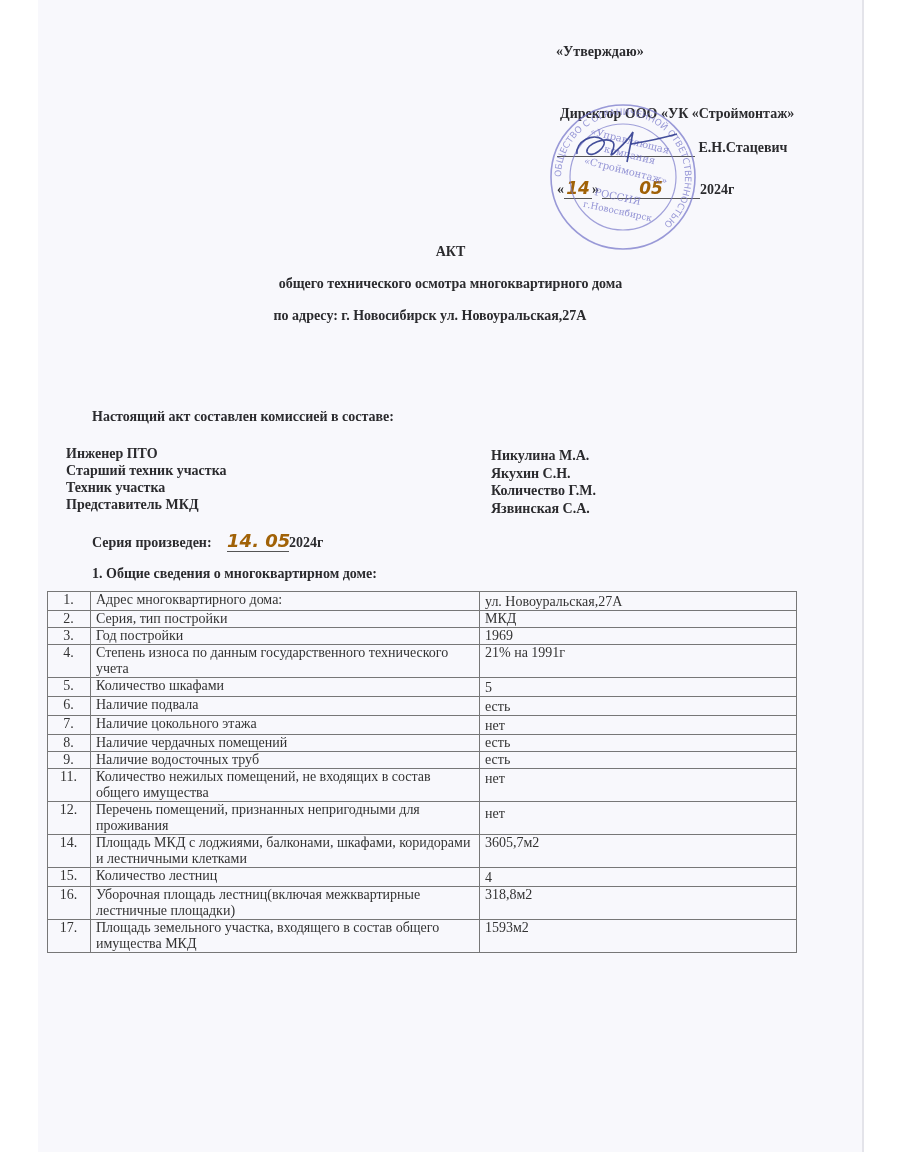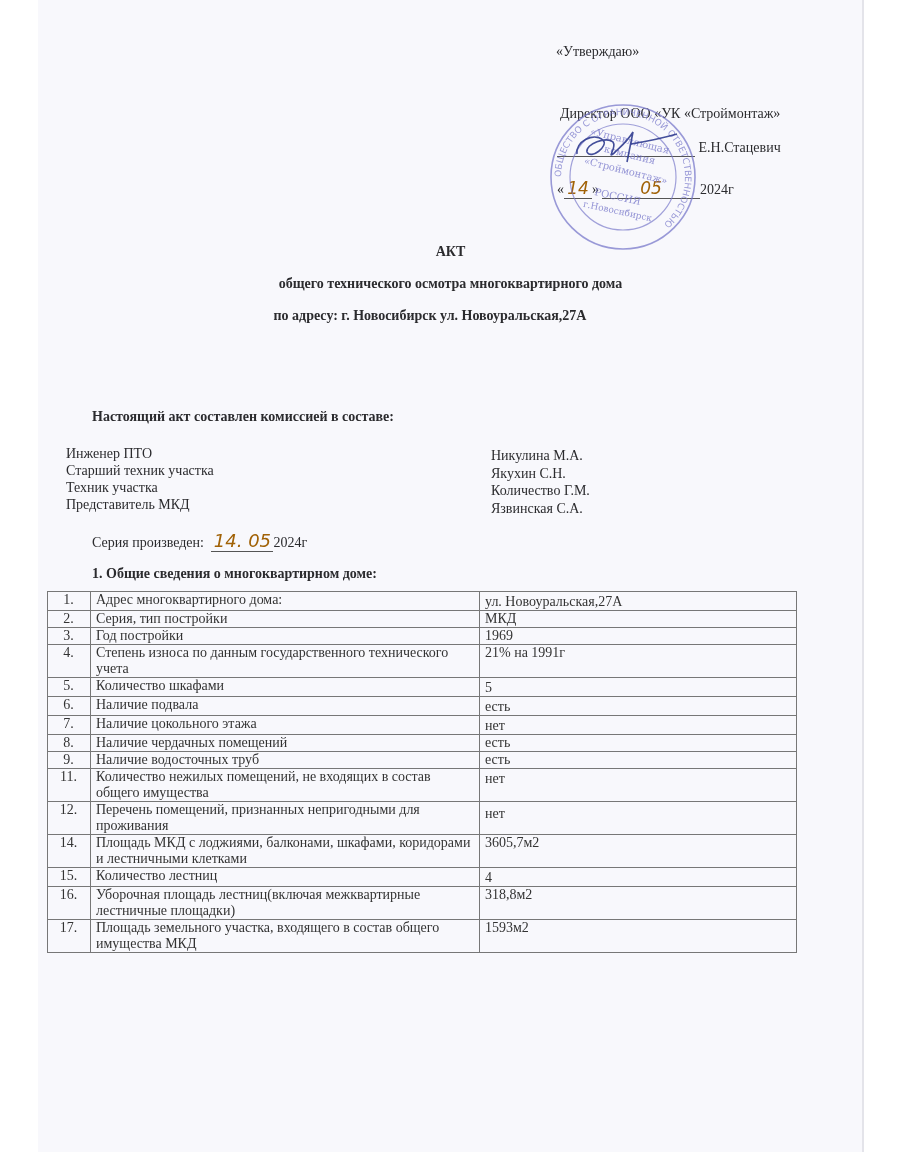--- a/index.html
+++ b/index.html
@@ -4,21 +4,21 @@
   <style>
     html, body { margin: 0; padding: 0; }
     body {
       width: 901px; height: 1166px; background: #ffffff; position: relative; overflow: hidden;
       font-family: "Liberation Serif", "DejaVu Serif", serif; color: #2b2b2e;
     }
     .sheet {
       position: absolute; left: 38px; top: 0; width: 824px; height: 1152px;
       background: #f8f8fc; border-right: 2px solid #e4e4ea;
     }
-    .abs { position: absolute; white-space: nowrap; }
+    .abs { position: absolute; white-space: nowrap; font-weight: bold; }
     .t14 { font-size: 14px; }
     .bold { font-weight: bold; }
     .center { text-align: center; }
     .blank { display: inline-block; border-bottom: 1px solid #555; vertical-align: baseline; }
     .hand { font-family: "DejaVu Sans", sans-serif; font-style: italic; color: #a16207; font-size: 17px; }
     table.info {
       position: absolute; left: 47px; top: 591px; width: 750px; border-collapse: collapse;
       font-size: 14px; color: #333;
     }
     table.info td { border: 1px solid #777; padding: 0 5px; vertical-align: top; line-height: 16px; }
@@ -75,21 +75,21 @@
 </div>
 <div class="abs t14" style="left:491px; top:447px; line-height:17.5px;">
   <div>Никулина М.А.</div>
   <div>Якухин  С.Н.</div>
   <div>Количество Г.М.</div>
   <div>Язвинская  С.А.</div>
 </div>
 
 <div class="abs t14" style="left:92px; top:530px;">
   <span>Серия произведен:</span>
-  <span class="blank" style="width:62px; text-align:center; margin-left:4px;"><span class="hand" style="font-size:18px;">14. 05</span></span><span>2024г</span>
+  <span class="blank" style="width:62px; text-align:center; margin-left:12px;"><span class="hand" style="font-size:18px;">14. 05</span></span><span>2024г</span>
 </div>
 
 <div class="abs bold t14" style="left:92px; top:566px;">1. Общие сведения о многоквартирном доме:</div>
 
 <table class="info">
   <tbody>
     <tr>
         <td class="num">1.</td>
         <td class="label">Адрес  многоквартирного дома:</td>
         <td class="value" style="padding-top:2px;">ул. Новоуральская,27А</td>

